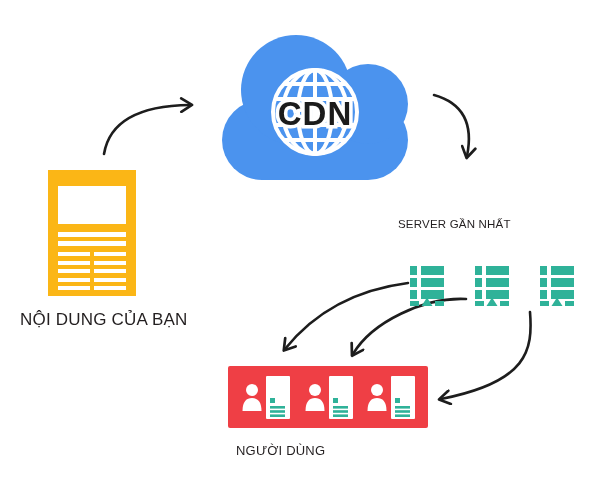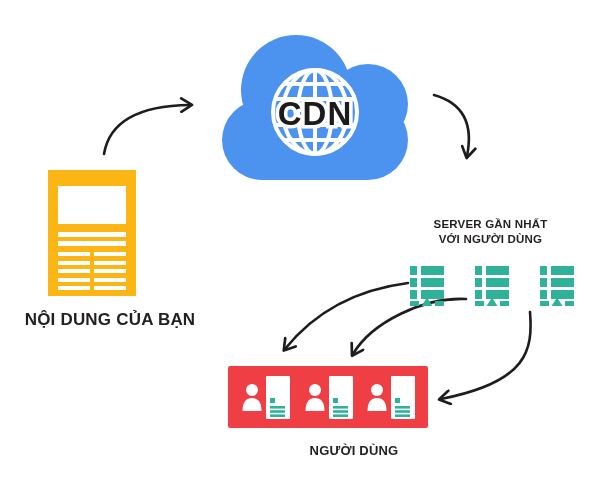--- a/index.html
+++ b/index.html
@@ -3,25 +3,25 @@
 <meta charset="utf-8">
 <style>
   html,body{margin:0;padding:0;background:#fff;}
   .canvas{
     position:relative;width:608px;height:488px;background:#ffffff;overflow:hidden;
     font-family:"Liberation Sans",sans-serif;color:#231f20;
   }
   .abs{position:absolute;}
   
   .node-label{
-    font-weight:bold;text-align:center;color:#231f20;letter-spacing:.2px;line-height:15px;
+    font-weight:normal;text-align:left;color:#231f20;letter-spacing:.2px;line-height:15px;
   }
   .lbl-origin{left:20px;top:312px;width:180px;font-size:17px;}
   .lbl-servers{left:398px;top:217px;width:185px;font-size:11.5px;}
-  .lbl-users{left:264px;top:443px;width:180px;font-size:13px;}
+  .lbl-users{left:236px;top:443px;width:180px;font-size:13px;}
   
   .doc{
     left:48px;top:170px;width:88px;height:126px;background:var(--yellow);
   }
   .doc .blk{position:absolute;background:#fff;}
   
   .users-box{
     left:228px;top:366px;width:200px;height:62px;background:var(--red);
     border-radius:2px;display:flex;align-items:center;justify-content:space-evenly;
   }
@@ -80,21 +80,20 @@
       <line x1="57" y1="69" x2="137" y2="69"></line>
       <line x1="57" y1="95" x2="137" y2="95"></line>
       <line x1="66" y1="110" x2="128" y2="110"></line>
     </g>
     <text x="97" y="95" text-anchor="middle" style="font-family:'Liberation Sans',sans-serif;font-weight:bold;font-size:33px;
                  fill:#1b1b1b;stroke:#ffffff;stroke-width:7px;paint-order:stroke;letter-spacing:1px;">CDN</text>
   </svg>
 
   <div class="abs node-label lbl-servers">
     <div>SERVER GẦN NHẤT</div>
-    <div>VỚI NGƯỜI DÙNG</div>
   </div>
 
   <svg class="abs" style="left:410px;top:266px;" width="164" height="41" viewBox="0 0 164 41">
     <defs>
       <g id="srv" fill="#2FB299">
         <rect x="0" y="0" width="7" height="9"></rect>
           <rect x="0" y="12" width="7" height="9"></rect>
           <rect x="0" y="24" width="7" height="9"></rect>
         <rect x="11" y="0" width="23" height="9"></rect>
           <rect x="11" y="12" width="23" height="9"></rect>

